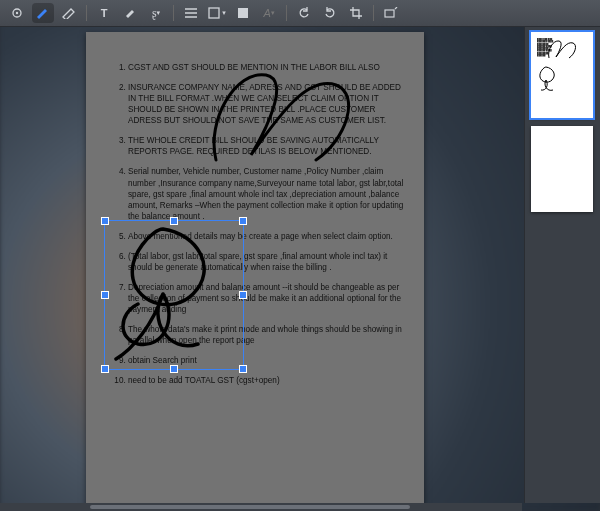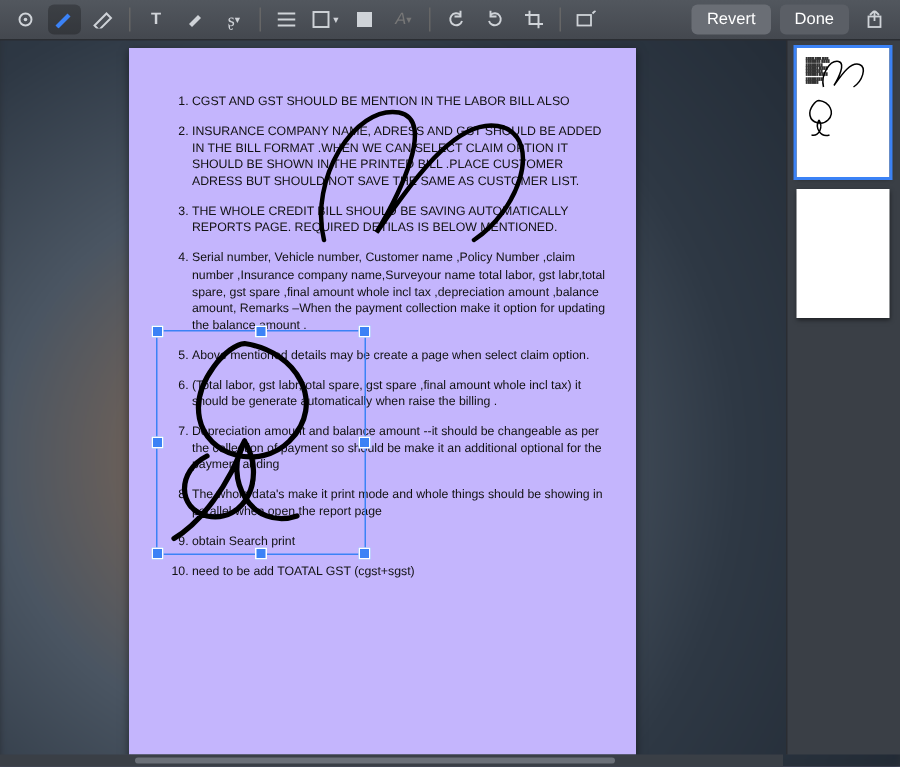--- a/index.html
+++ b/index.html
@@ -8,21 +8,21 @@
   
   .toolbar{position:absolute;top:0;left:0;right:0;height:26px;background:linear-gradient(#52575e,#44484f);border-bottom:1px solid #2a2d32;display:flex;align-items:center;padding:0 6px;gap:4px;z-index:10;}
   .tb-btn{width:22px;height:20px;border-radius:4px;display:flex;align-items:center;justify-content:center;color:#d0d3d8;font-size:11px;}
   .tb-btn.active{background:rgba(0,0,0,.25);}
   .tb-sep{width:1px;height:16px;background:#666;margin:0 2px;}
   .tb-right{margin-left:auto;display:flex;gap:6px;align-items:center;}
   .btn-pill{height:20px;padding:0 10px;border-radius:4px;font-size:11px;color:#fff;display:flex;align-items:center;background:#6a6e75;}
   .btn-done{background:#5b5f66;}
   
   .stage{position:absolute;top:26px;left:0;right:78px;bottom:8px;overflow:hidden;}
-  .page{position:absolute;left:86px;top:6px;width:338px;height:478px;background:#c4b5fd;box-shadow:0 2px 6px rgba(0,0,0,.5);}
+  .page{position:absolute;left:86px;top:6px;width:338px;height:478px;background:#737373;box-shadow:0 2px 6px rgba(0,0,0,.5);}
   .content{position:absolute;left:28px;right:20px;top:30px;font-size:8.2px;line-height:1.35;color:#111;}
   ol{margin:0;padding-left:14px;}
   li{margin-bottom:9px;text-align:left;}
   
   .sig{position:absolute;pointer-events:none;}
   .sig svg{overflow:visible;}
   
   .sel{position:absolute;border:1px solid #3b82f6;}
   .hnd{position:absolute;width:6px;height:6px;background:#3b82f6;border:1px solid #fff;}
   
@@ -111,46 +111,36 @@
       </svg>
     </div>
   <div class="tb-sep"></div>
   <div class="tb-btn">
       <svg width="14" height="12" viewBox="0 0 14 12">
         <rect x="1" y="3" width="9" height="7" fill="none" stroke="#cfd3d8" stroke-width="1.2"></rect>
         <path d="M11 2 L13 0" stroke="#cfd3d8" stroke-width="1.2"></path>
       </svg>
     </div>
 
-  <div class="tb-right">
-    <div class="btn-pill">Revert</div>
-    <div class="btn-pill btn-done">Done</div>
-    <div class="tb-btn">
-        <svg width="12" height="12" viewBox="0 0 12 12">
-          <rect x="2" y="4" width="8" height="7" fill="none" stroke="#cfd3d8" stroke-width="1.2"></rect>
-          <path d="M6 7 V0 M3 3 L6 0 L9 3" fill="none" stroke="#cfd3d8" stroke-width="1.2"></path>
-        </svg>
-      </div>
-  </div>
 </div>
 
 <div class="stage">
   <div class="page">
     <div class="content">
       <ol>
         <li>CGST AND GST SHOULD BE MENTION IN THE LABOR BILL ALSO</li>
         <li>INSURANCE COMPANY NAME, ADRESS AND GST SHOULD BE ADDED IN THE BILL FORMAT .WHEN WE CAN SELECT CLAIM OPTION IT SHOULD BE SHOWN IN THE PRINTED BILL .PLACE CUSTOMER ADRESS BUT SHOULD NOT SAVE THE SAME AS CUSTOMER LIST.</li>
         <li>THE WHOLE CREDIT BILL SHOULD BE SAVING AUTOMATICALLY REPORTS PAGE.  REQUIRED DETILAS IS BELOW MENTIONED.</li>
         <li>Serial number, Vehicle number, Customer name ,Policy Number ,claim number ,Insurance company name,Surveyour name total labor, gst labr,total spare, gst spare ,final amount whole incl tax ,depreciation amount ,balance amount, Remarks –When the payment collection make it option for updating the balance amount .</li>
         <li>Above mentioned details may be create a page when select claim option.</li>
         <li>(Total labor, gst labr,total spare, gst spare ,final amount whole incl tax) it should be generate automatically when raise the billing .</li>
         <li>Depreciation amount and balance amount  --it should be changeable as per the collection of payment so should be make it an additional optional for the  payment adding</li>
         <li>The whole data's make it print mode and whole things should be showing in parallel when open the report page</li>
         <li>obtain Search print</li>
-        <li>   need to be add TOATAL GST (cgst+sgst)</li>
+        <li>   need to be add TOATAL GST (cgst+open)</li>
       </ol>
     </div>
 
     <div class="sig" style="left:110px;top:28px;width:180px;height:110px;">
       <svg width="180" height="110" viewBox="0 0 180 110">
         <path d="M20 100 C 10 60 40 10 70 15 C 95 20 70 70 55 95 C 80 60 110 15 140 25 C 165 35 150 80 120 100" fill="none" stroke="#000" stroke-width="3" stroke-linecap="round"></path>
       </svg>
     </div>
 
     <div class="sig" style="left:22px;top:192px;width:130px;height:140px;">

